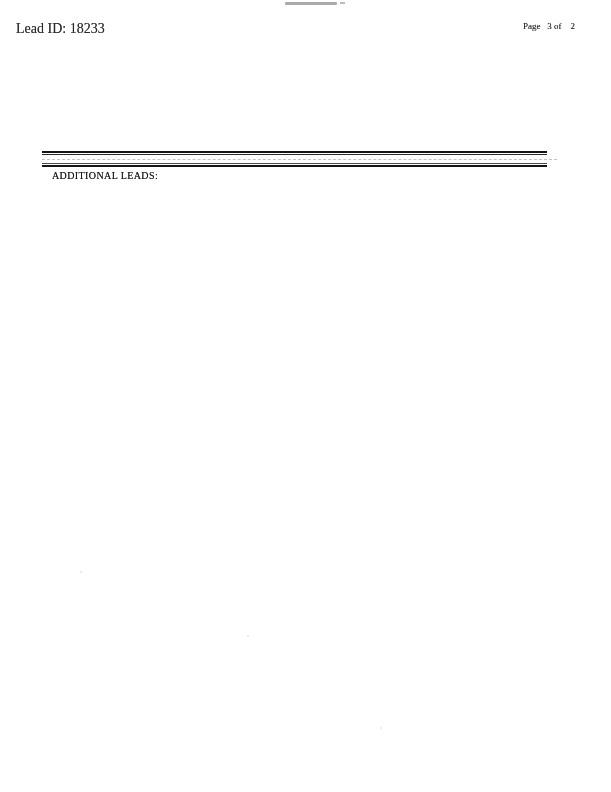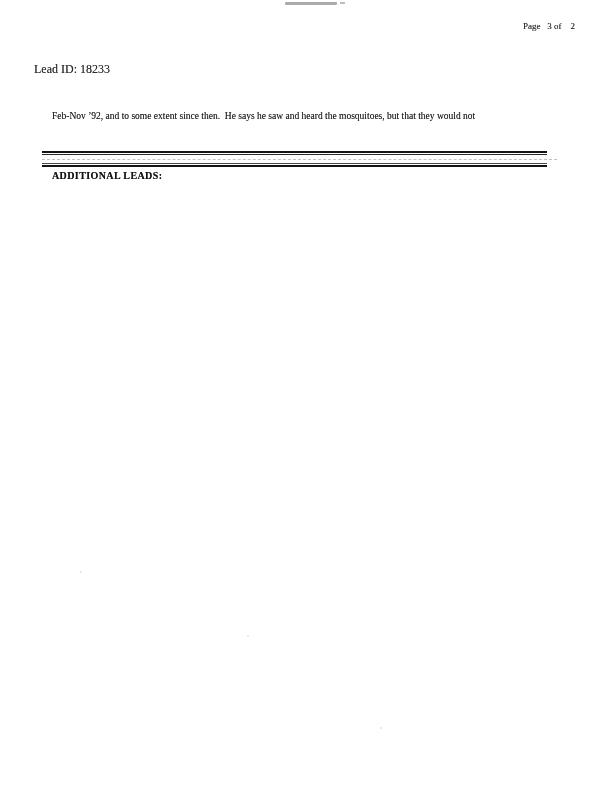--- a/index.html
+++ b/index.html
@@ -17,25 +17,24 @@
     left: 285px; top: 2px; width: 52px; height: 3px;
     background: #ababab; border-radius: 1px;
   }
   .scan-bar-dash {
     left: 340px; top: 2px; width: 5px; height: 2px;
     background: #bdbdbd;
   }
 
   
   .lead-id {
-    left: 34px; top: 21px;
-    font-size: 12px; color: #2a2a2a;
+    left: 16px; top: 21px;
+    font-size: 14px; color: #2a2a2a;
     white-space: pre;
     text-shadow: 0 0 0.4px rgba(40,40,40,0.55);
-    margin-top: 41px;
   }
   .page-num {
     left: 523px; top: 21px;
     font-size: 9px; color: #2a2a2a;
     white-space: pre;
     text-shadow: 0 0 0.4px rgba(40,40,40,0.55);
   }
 
   
   .paragraph {
@@ -50,21 +49,21 @@
   .rule-thick-1 { left: 42px; top: 150.5px; width: 505px; height: 2.5px; background: #141414; }
   .rule-thin-1  { left: 42px; top: 154px;   width: 505px; height: 1px;   background: #2b2b2b; }
   .rule-faint   { left: 42px; top: 159px;   width: 515px; height: 0;
                   border-top: 1px dashed #c2c2c2; }
   .rule-thin-2  { left: 42px; top: 162.5px; width: 505px; height: 1px;   background: #4a4a4a; }
   .rule-thick-2 { left: 42px; top: 164.5px; width: 505px; height: 2.5px; background: #141414; }
 
   
   .section-heading {
     left: 52px; top: 170px;
-    font-size: 10px; font-weight: bold;
+    font-size: 10px; font-weight: normal;
     letter-spacing: 0.4px;
     color: #141414;
     text-shadow: 0 0 0.5px rgba(20,20,20,0.65);
     white-space: pre;
   }
 
   
   .speck { width: 2px; height: 2px; background: #e3e3e3; border-radius: 50%; }
   .speck-1 { left: 80px;  top: 571px; }
   .speck-2 { left: 247px; top: 635px; }
@@ -73,21 +72,20 @@
 </head>
 <body>
 
 <div class="abs scan-bar"></div>
 <div class="abs scan-bar-dash"></div>
 
 <div class="abs lead-id">Lead ID: 18233</div>
 <div class="abs page-num">Page   3 of    2</div>
 
 <div class="abs paragraph">
-  <div class="line">Feb-Nov ’92, and to some extent since then.  He says he saw and heard the mosquitoes, but that they would not</div>
 </div>
 
 <div class="abs rule-thick-1"></div>
 <div class="abs rule-thin-1"></div>
 <div class="abs rule-faint"></div>
 <div class="abs rule-thin-2"></div>
 <div class="abs rule-thick-2"></div>
 
 <div class="abs section-heading">ADDITIONAL LEADS:</div>
 

